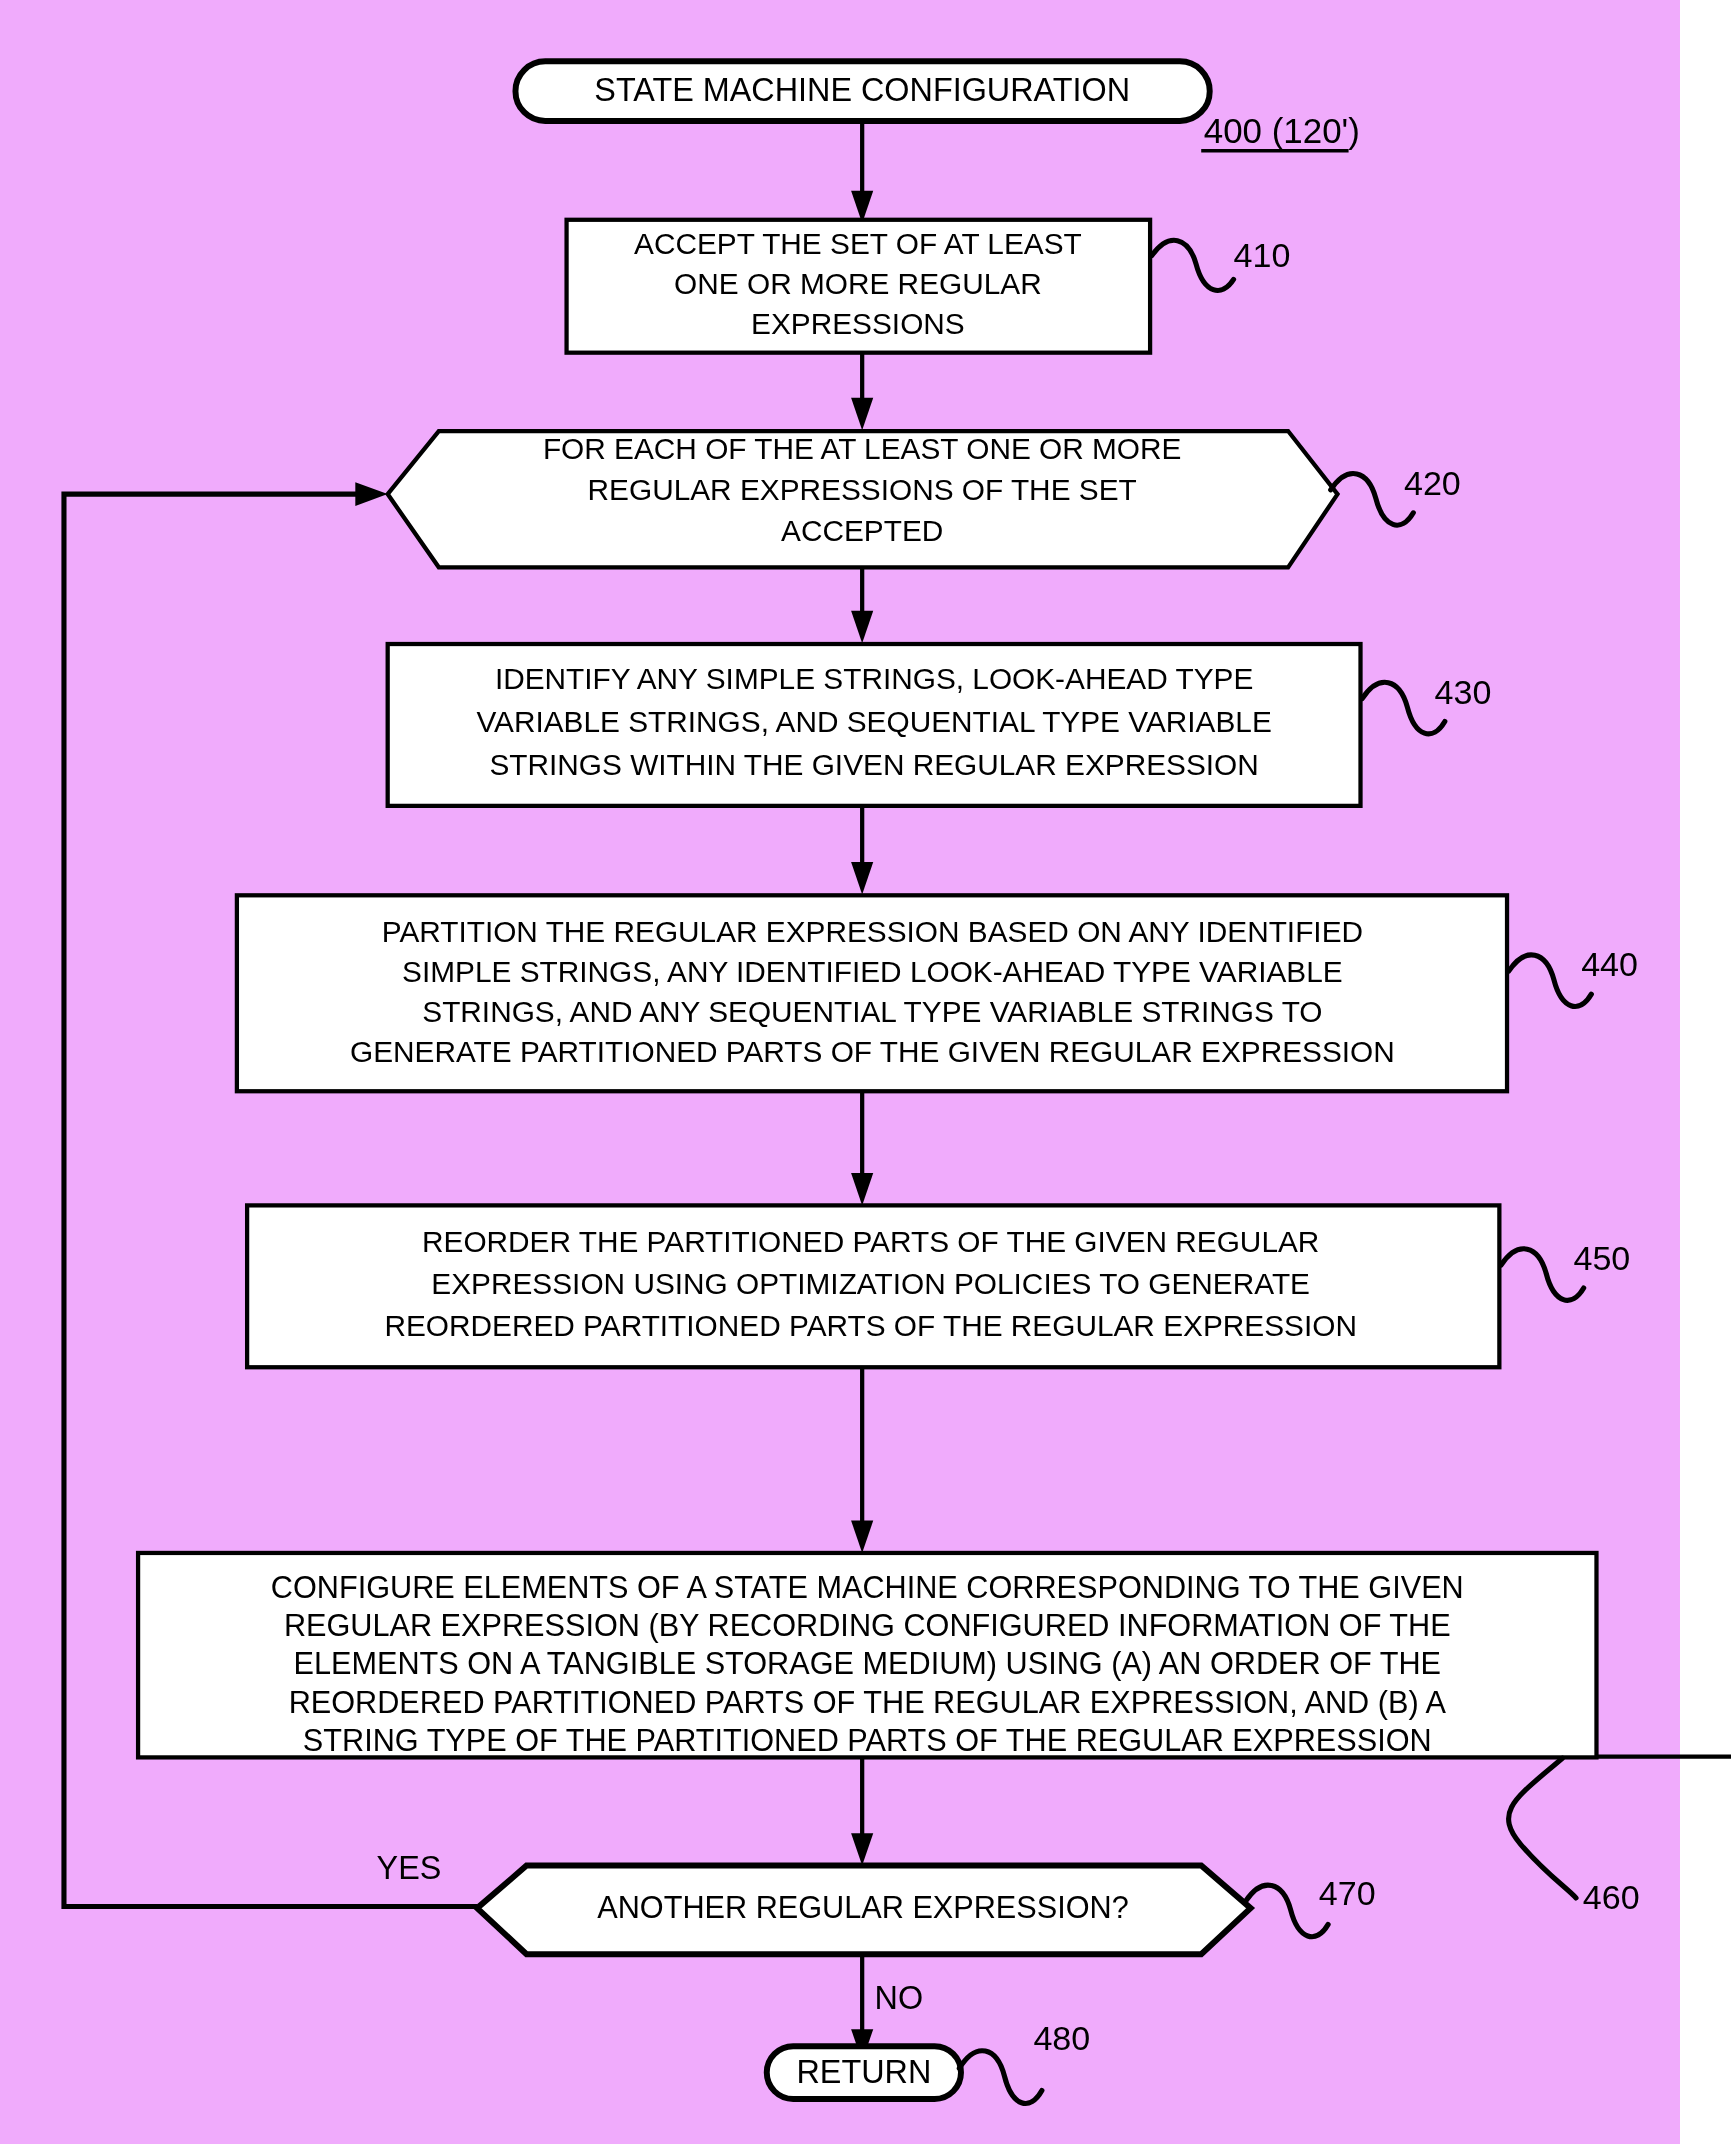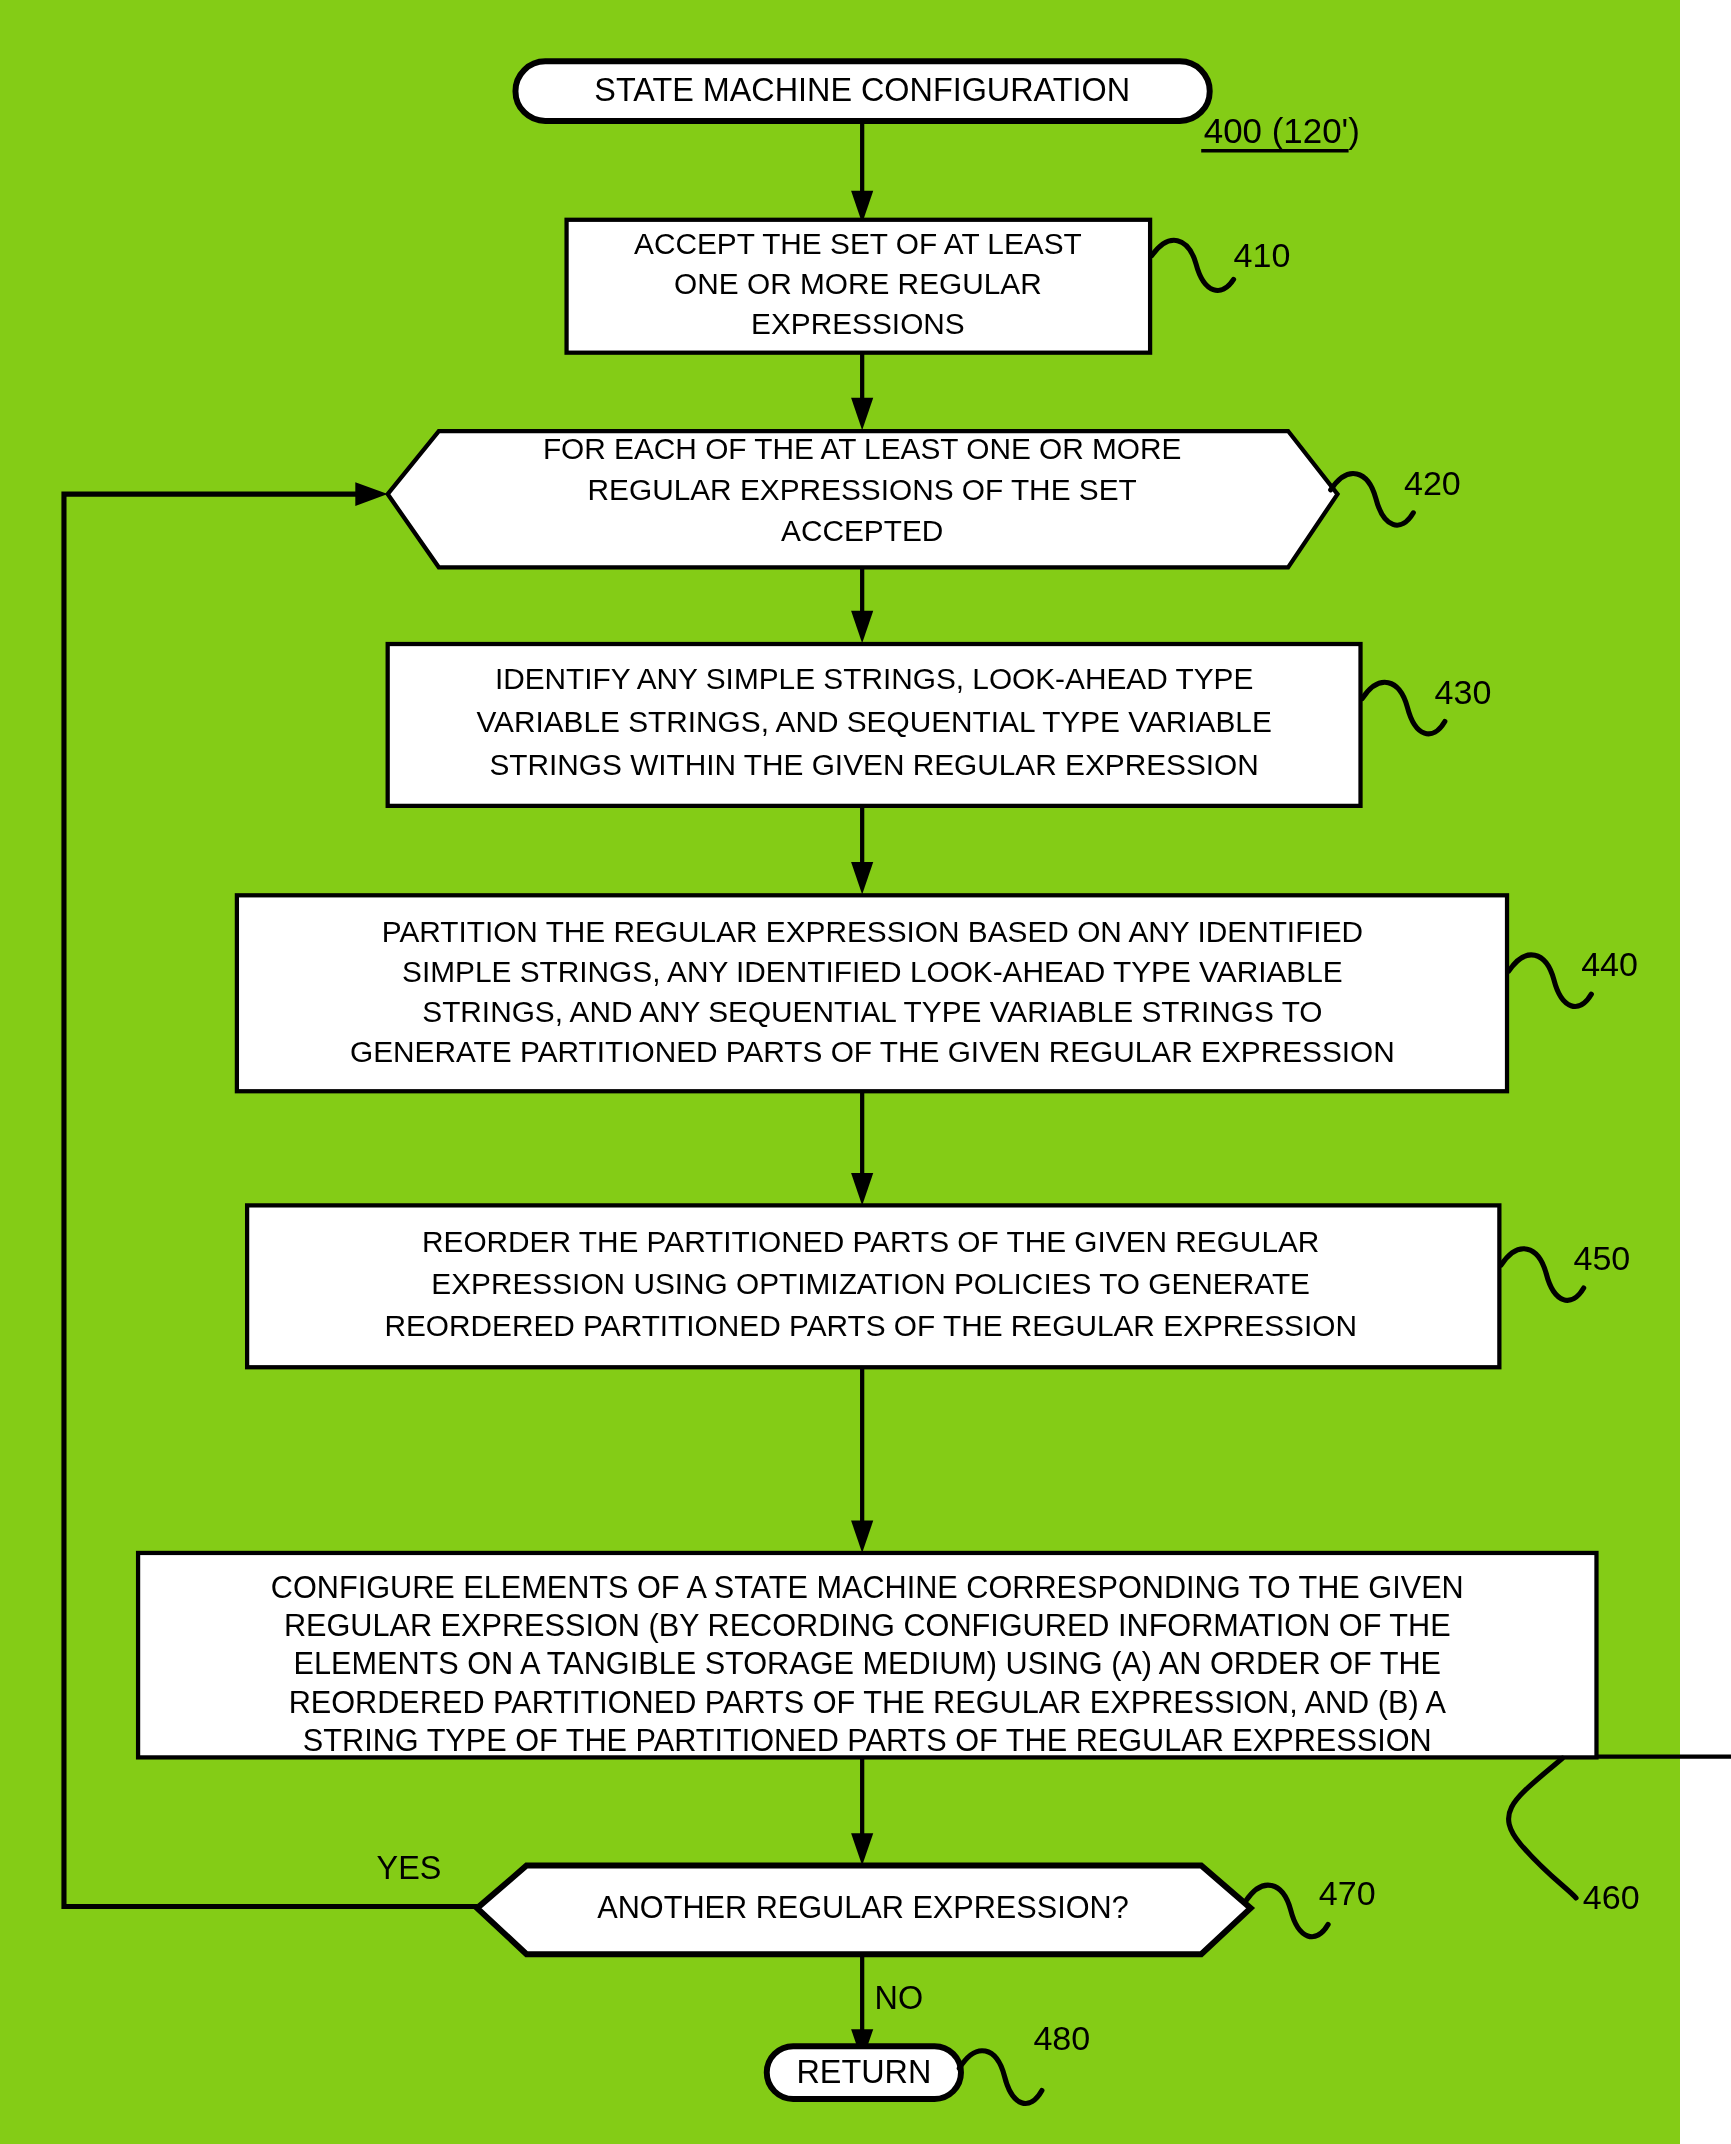--- a/index.html
+++ b/index.html
@@ -10,21 +10,21 @@
   body {
     width: 1732px;
     height: 2145px;
     font-family: "Liberation Sans", sans-serif;
     overflow: hidden;
   }
   #figure {
     position: relative;
     width: 1680px;
     height: 2145px;
-    background: #84cc16;
+    background: #f0abfc;
   }
   svg#flow {
     position: absolute;
     top: 0;
     left: 0;
     width: 1732px;
     height: 2145px;
   }
   .shape-stroke {
     fill: #ffffff;

